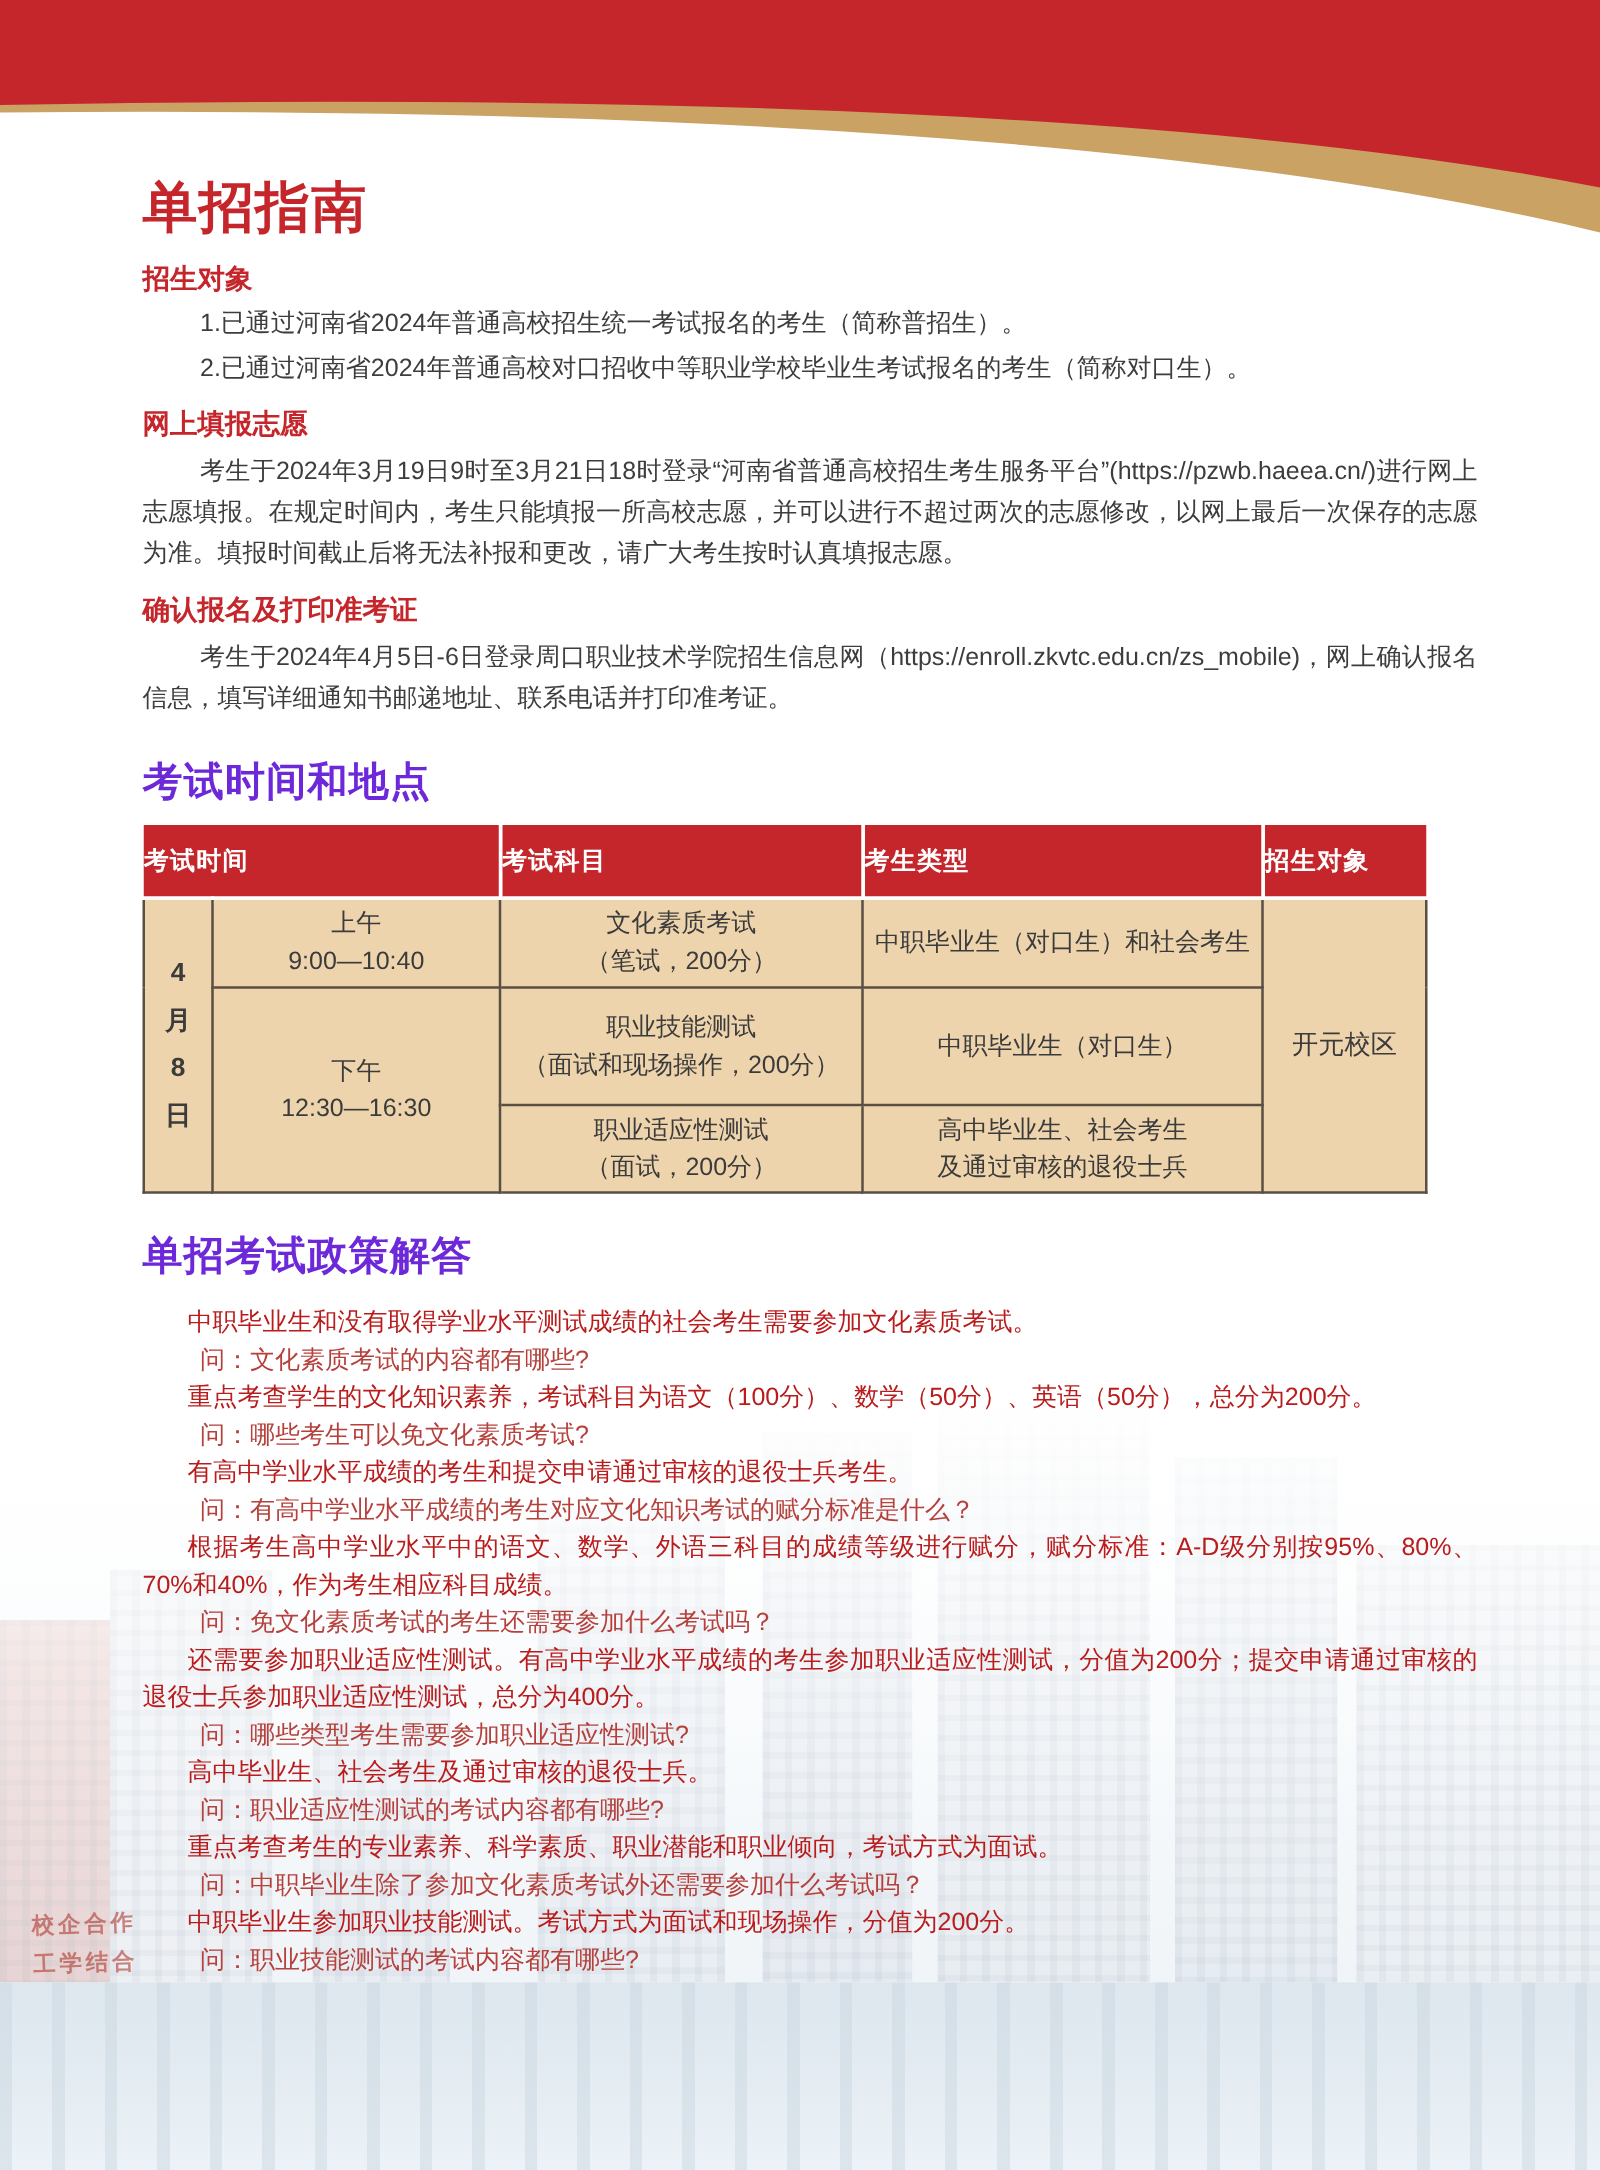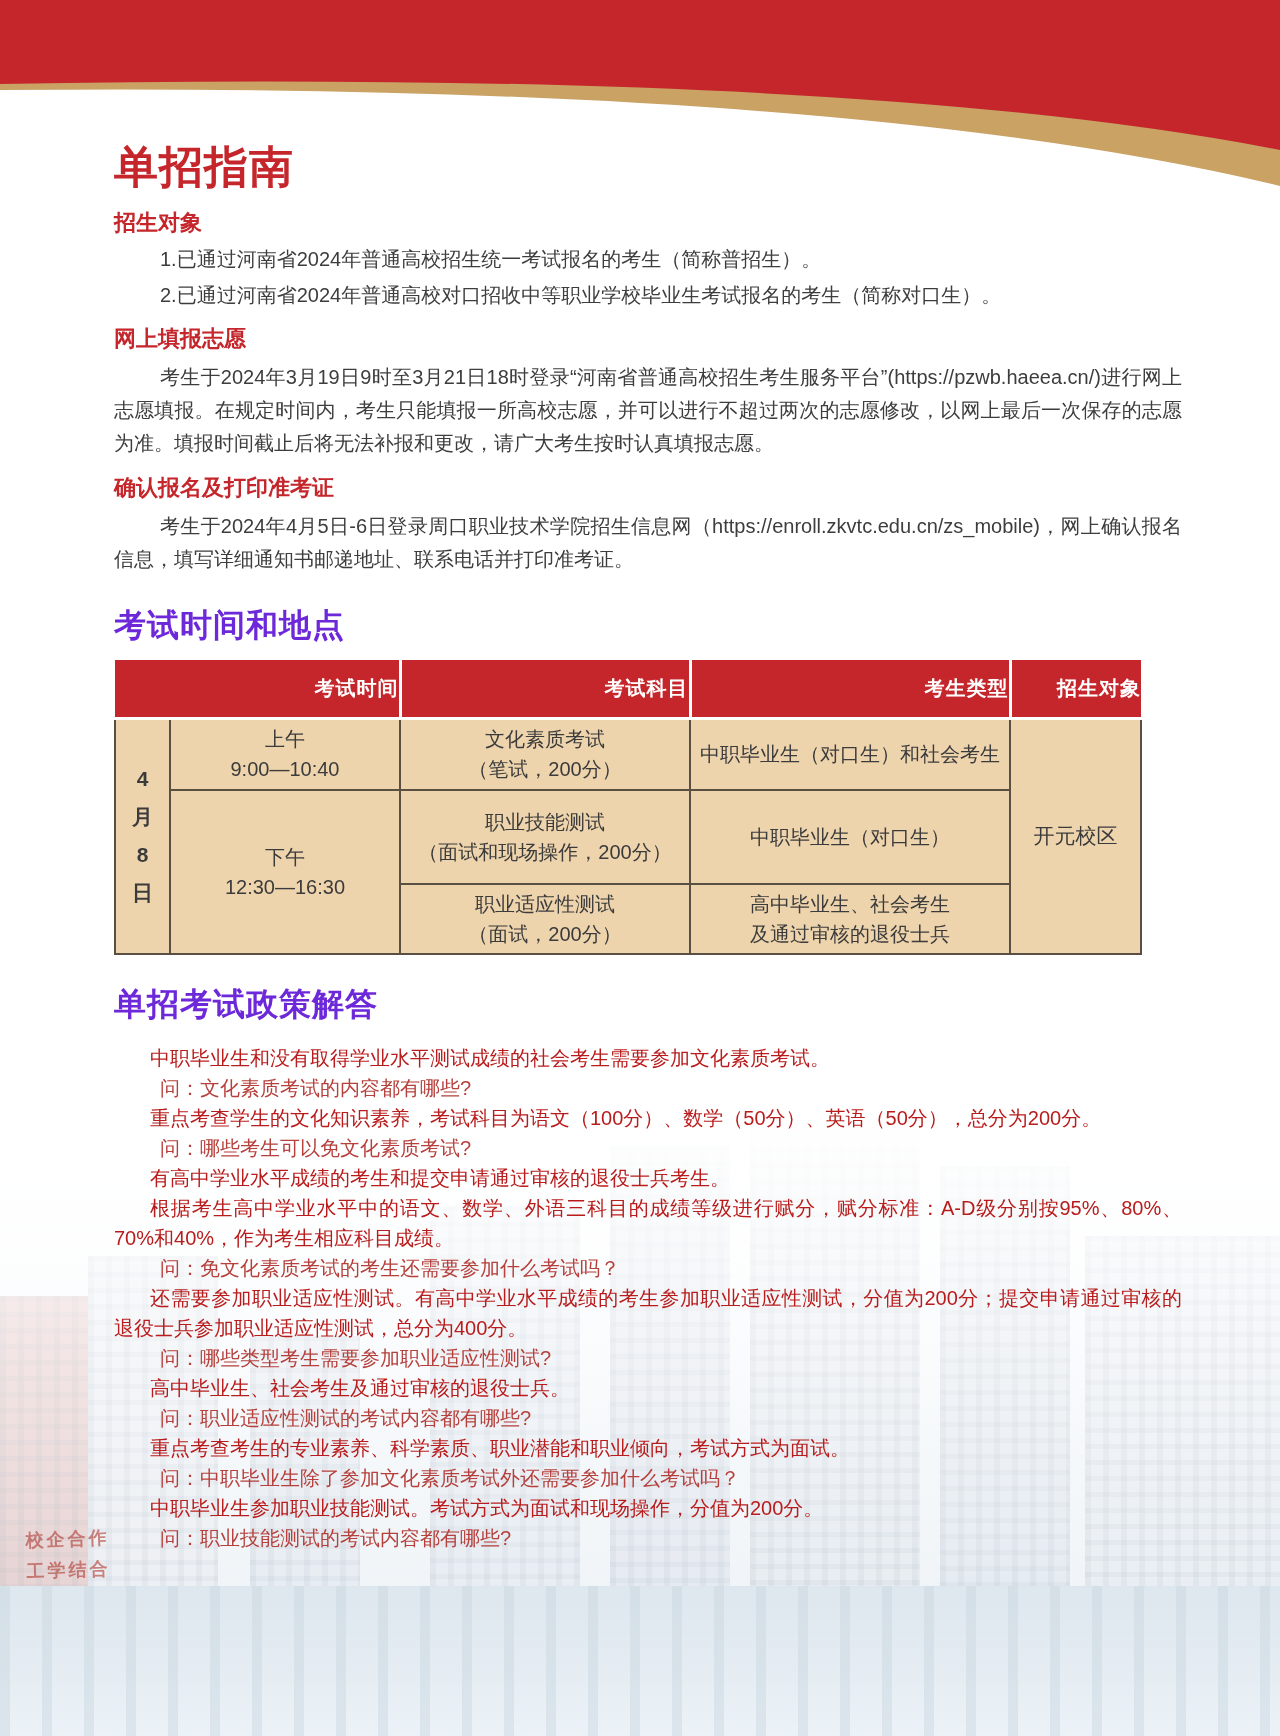--- a/index.html
+++ b/index.html
@@ -33,21 +33,21 @@
   .sub-heading{font-size:22px;line-height:28px;font-weight:bold;color:#c5262b;margin:14px 0 0 0;}
   .sub-heading.first{margin-top:18px;}
   .para{font-size:20px;line-height:33px;margin:8px 0 0 0;text-indent:46px;text-align:justify;}
   .list-item{font-size:20px;line-height:32px;margin:4px 0 0 0;text-indent:46px;}
   .list-wrap{margin-top:6px;}
   
   table.exam{border-collapse:collapse;width:1026px;margin-top:12px;table-layout:fixed;}
   table.exam th{
     background:#c5262b;color:#ffffff;font-size:20px;font-weight:bold;
     height:57px;border:none;border-right:3px solid #ffffff;border-bottom:3px solid #ffffff;
-    padding:0;text-align:right;letter-spacing:1px;}
+    padding:0;text-align:left;letter-spacing:1px;}
   table.exam th:last-child{border-right:none;}
   table.exam td{
     background:#eed4ad;border:2px solid #5a4f43;color:#3b3b3b;
     font-size:20px;line-height:30px;text-align:center;vertical-align:middle;padding:4px 4px;}
   .row-1{height:71px;}
   .row-2{height:94px;}
   .row-3{height:68px;}
   .date-cell div{line-height:38px;font-size:21px;font-weight:bold;}
   
   .qa-list{margin-top:16px;}
@@ -158,20 +158,21 @@
   </table>
 
   <h2 class="section-title">单招考试政策解答</h2>
 
   <div class="qa-list">
     <p class="qa-a">中职毕业生和没有取得学业水平测试成绩的社会考生需要参加文化素质考试。</p>
     <p class="qa-q">问：文化素质考试的内容都有哪些?</p>
     <p class="qa-a">重点考查学生的文化知识素养，考试科目为语文（100分）、数学（50分）、英语（50分），总分为200分。</p>
     <p class="qa-q">问：哪些考生可以免文化素质考试?</p>
     <p class="qa-a">有高中学业水平成绩的考生和提交申请通过审核的退役士兵考生。</p>
+    <p class="qa-q">问：有高中学业水平成绩的考生对应文化知识考试的赋分标准是什么？</p>
     <p class="qa-a">根据考生高中学业水平中的语文、数学、外语三科目的成绩等级进行赋分，赋分标准：A-D级分别按95%、80%、70%和40%，作为考生相应科目成绩。</p>
     <p class="qa-q">问：免文化素质考试的考生还需要参加什么考试吗？</p>
     <p class="qa-a">还需要参加职业适应性测试。有高中学业水平成绩的考生参加职业适应性测试，分值为200分；提交申请通过审核的退役士兵参加职业适应性测试，总分为400分。</p>
     <p class="qa-q">问：哪些类型考生需要参加职业适应性测试?</p>
     <p class="qa-a">高中毕业生、社会考生及通过审核的退役士兵。</p>
     <p class="qa-q">问：职业适应性测试的考试内容都有哪些?</p>
     <p class="qa-a">重点考查考生的专业素养、科学素质、职业潜能和职业倾向，考试方式为面试。</p>
     <p class="qa-q">问：中职毕业生除了参加文化素质考试外还需要参加什么考试吗？</p>
     <p class="qa-a">中职毕业生参加职业技能测试。考试方式为面试和现场操作，分值为200分。</p>
     <p class="qa-q">问：职业技能测试的考试内容都有哪些?</p>

